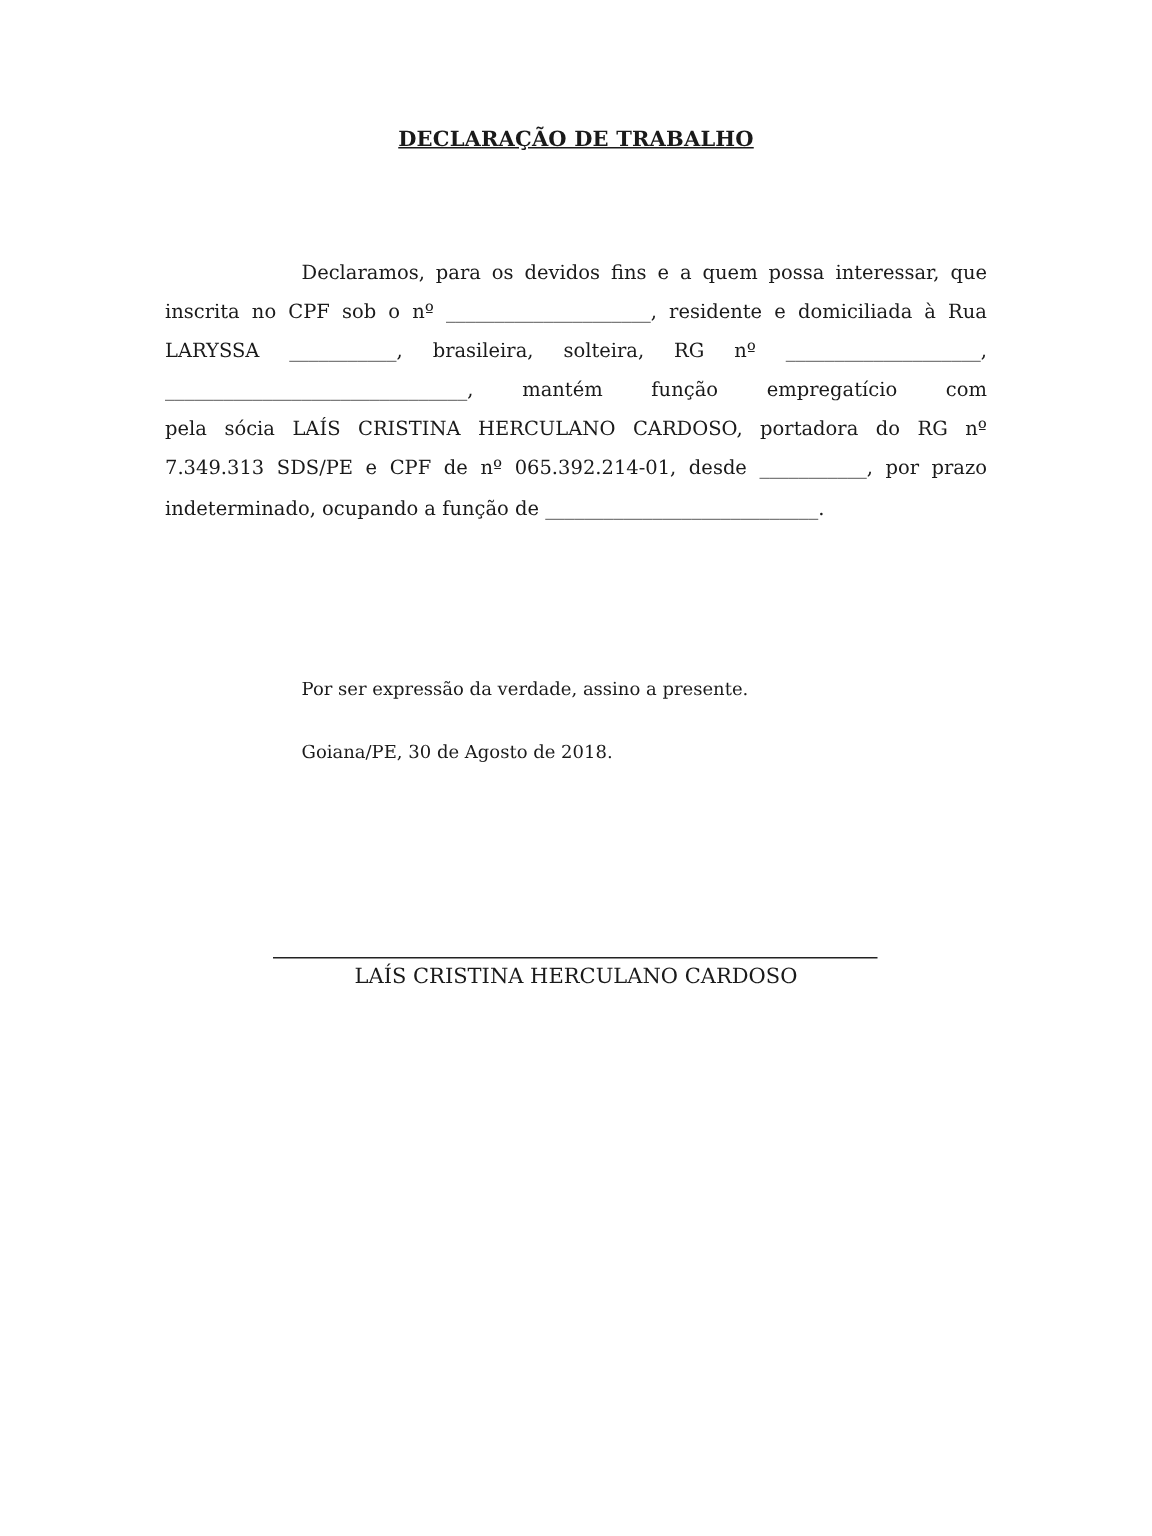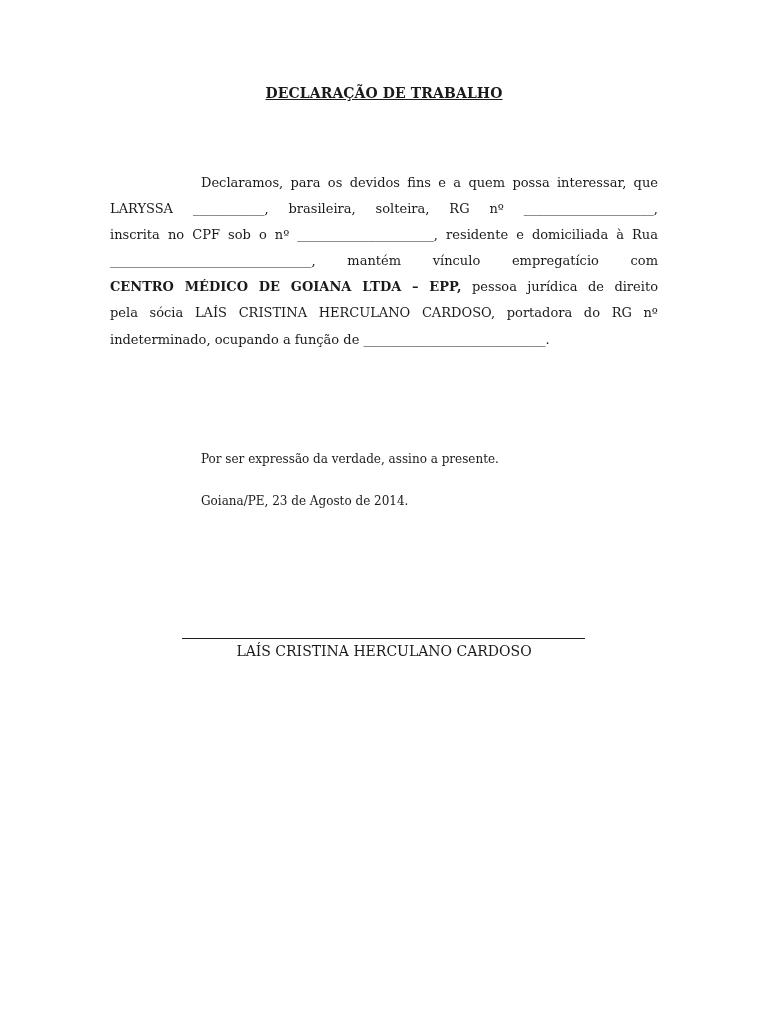--- a/index.html
+++ b/index.html
@@ -31,26 +31,26 @@
   }
 </style>
 </head>
 <body>
 
 <div class="page">
   <div class="title">DECLARAÇÃO DE TRABALHO</div>
 
   <div class="body">
     <span class="line justify-line indent">Declaramos, para os devidos fins e a quem possa interessar, que</span>
+    <span class="line justify-line">inscrita no CPF sob o nº _____________________, residente e domiciliada à Rua</span>
     <span class="line justify-line">LARYSSA ___________, brasileira, solteira, RG nº ____________________,</span>
-    <span class="line justify-line">inscrita no CPF sob o nº _____________________, residente e domiciliada à Rua</span>
-    <span class="line justify-line">_______________________________, mantém vínculo empregatício com</span>
-    <span class="line justify-line"><span class="bold">CENTRO MÉDICO DE GOIANA LTDA – EPP,</span> <span>pessoa jurídica de direito</span></span>
+    <span class="line justify-line">_______________________________, mantém função empregatício com</span>
     <span class="line justify-line">pela sócia LAÍS CRISTINA HERCULANO CARDOSO, portadora do RG nº</span>
+    <span class="line justify-line">7.349.313 SDS/PE e CPF de nº 065.392.214-01, desde ___________, por prazo</span>
     <span class="line">indeterminado, ocupando a função de ____________________________.</span>
   </div>
 
   <div class="after" style="top:452px;">Por ser expressão da verdade, assino a presente.</div>
-  <div class="after" style="top:494px;">Goiana/PE, 23 de Agosto de 2014.</div>
+  <div class="after" style="top:494px;">Goiana/PE, 30 de Agosto de 2018.</div>
 
   <div class="sigline"></div>
   <div class="signame">LAÍS CRISTINA HERCULANO CARDOSO</div>
 </div>
 
 </body></html>

